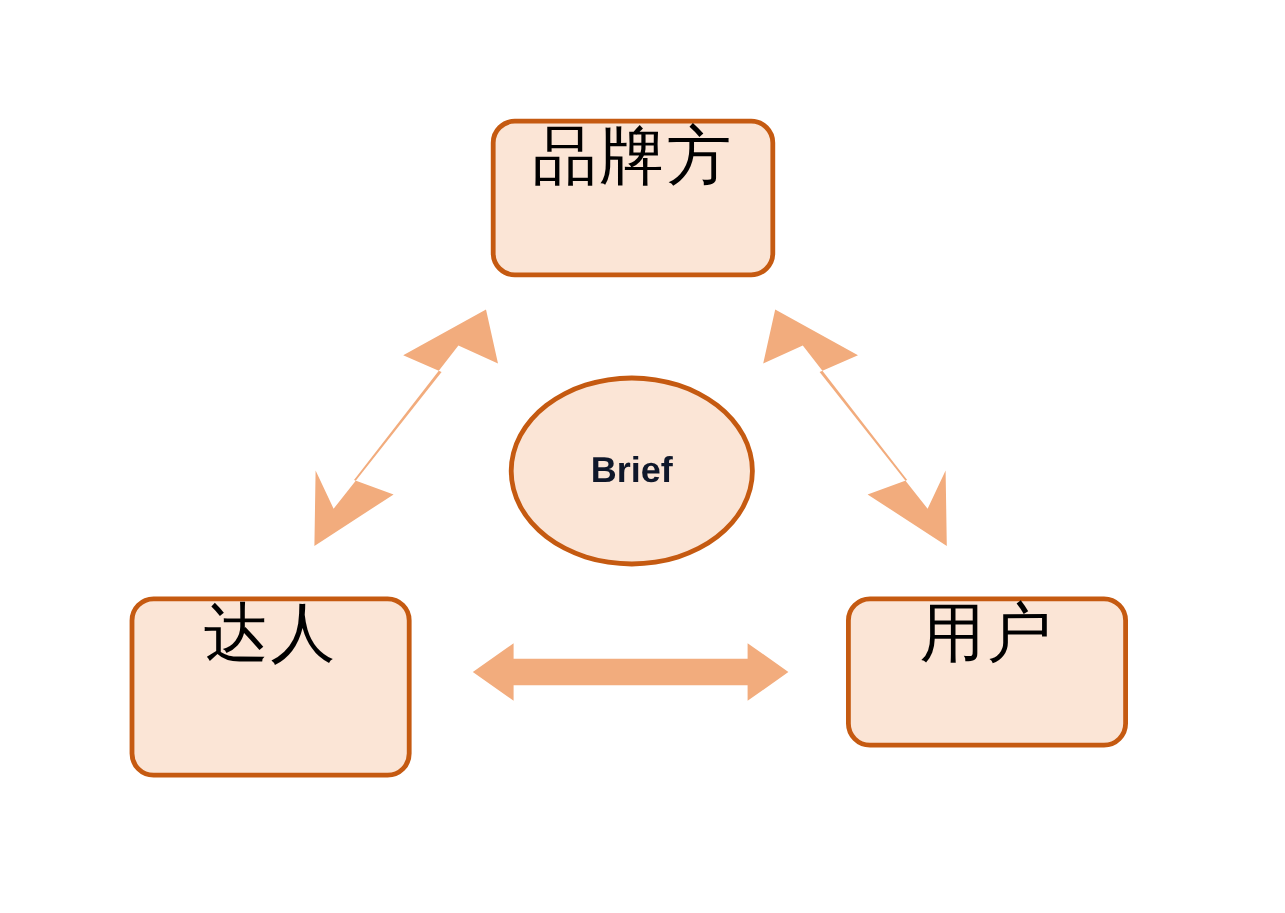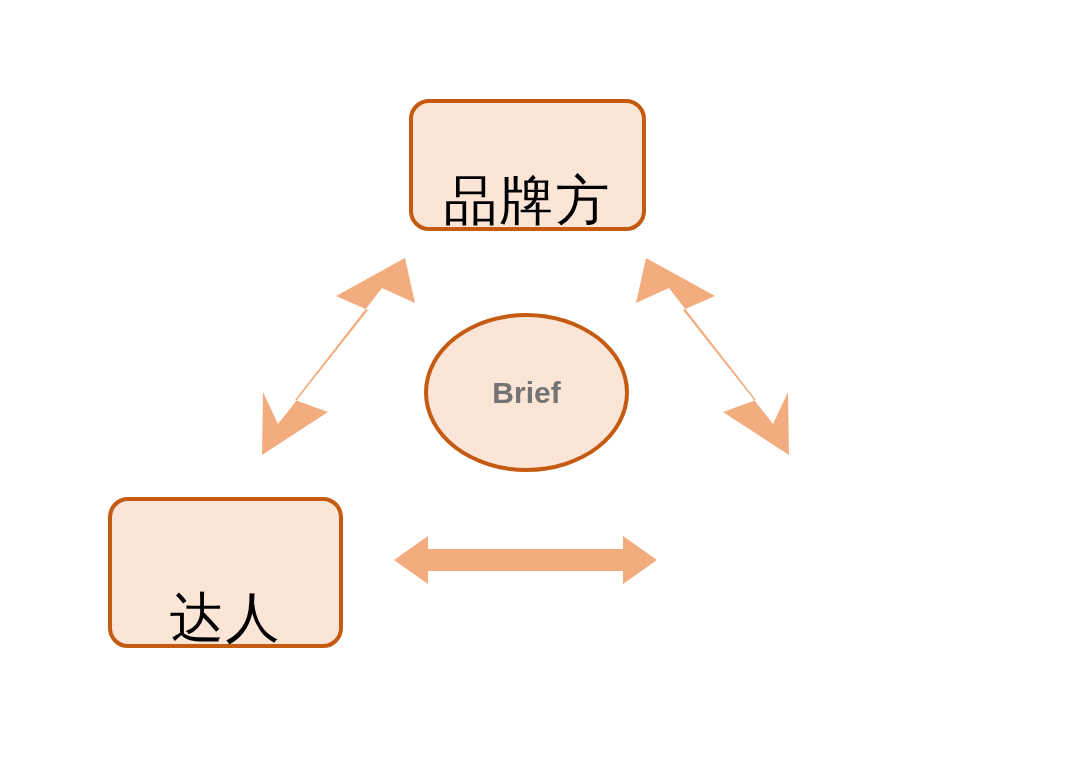--- a/index.html
+++ b/index.html
@@ -18,21 +18,21 @@
     background: #ffffff;
     overflow: hidden;
   }
   .node-box {
     position: absolute;
     box-sizing: border-box;
     background: #FBE5D6;
     border: 4px solid #C55A11;
     border-radius: 20px;
     display: flex;
-    align-items: flex-end;
+    align-items: flex-start;
     justify-content: center;
   }
   .node-label {
     color: #000000;
     font-size: 54px;
     line-height: 1;
     letter-spacing: 2px;
     white-space: nowrap;
     font-weight: 400;
   }
@@ -64,21 +64,21 @@
     align-items: center;
     justify-content: center;
   }
   #node-brief {
     left: 424px;
     top: 313px;
     width: 205px;
     height: 159px;
   }
   .ellipse-label {
-    color: #737373;
+    color: #0f172a;
     font-size: 30px;
     font-weight: bold;
     line-height: 1;
     white-space: nowrap;
   }
   .arrow-svg {
     position: absolute;
     left: 0;
     top: 0;
     width: 1071px;
@@ -109,14 +109,17 @@
   </div>
 
   <div class="node-ellipse" id="node-brief">
     <span class="ellipse-label">Brief</span>
   </div>
 
   <div class="node-box" id="node-creator">
     <span class="node-label">达人</span>
   </div>
 
+  <div class="node-box" id="node-user">
+    <span class="node-label">用户</span>
+  </div>
 
 </div>
 
 </body></html>

